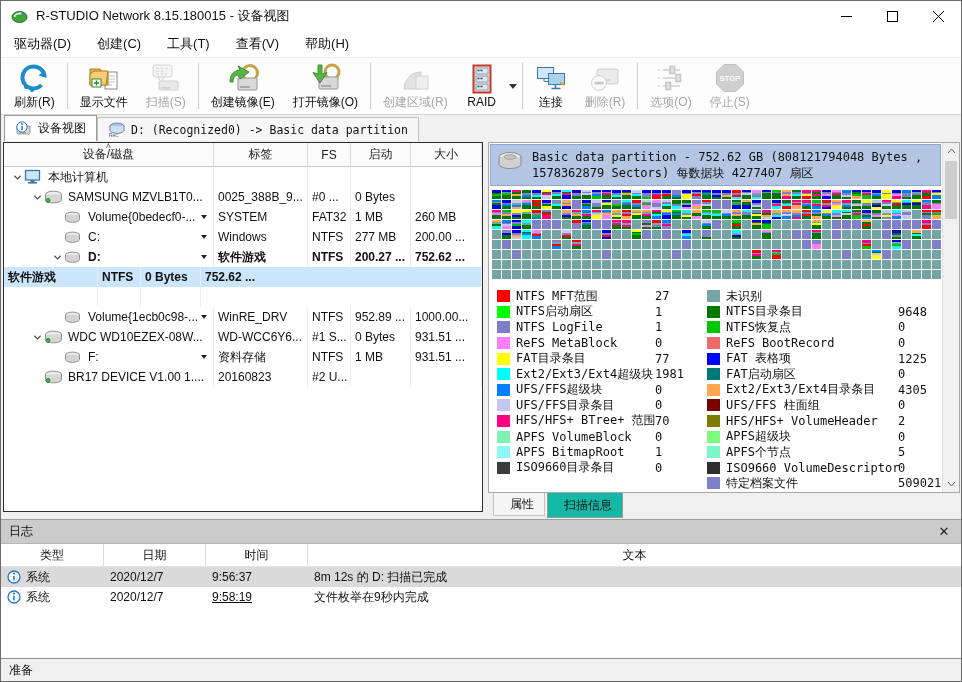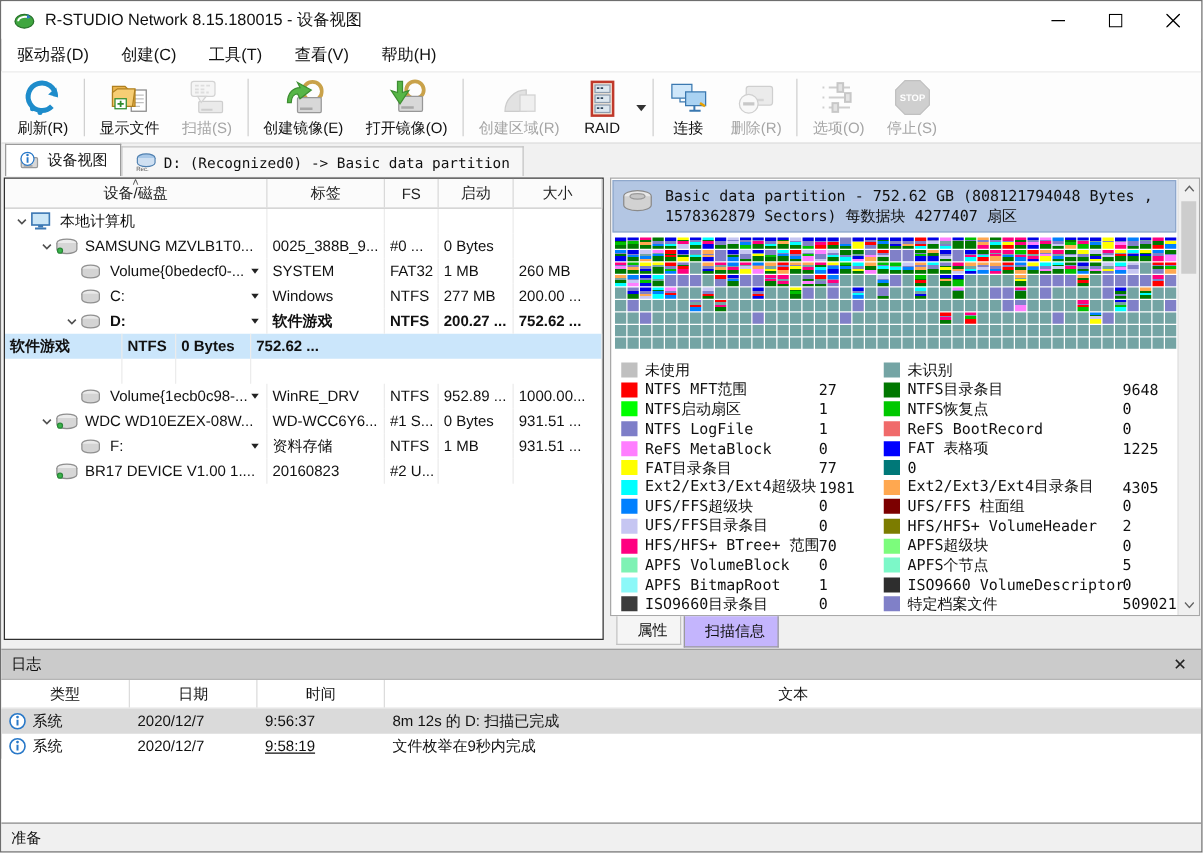--- a/index.html
+++ b/index.html
@@ -62,21 +62,21 @@
   .litem{display:flex;align-items:center;height:15.6px;}
   .swatch{width:13px;height:12px;margin-right:6px;flex:0 0 auto;}
   .llabel{white-space:nowrap;}
   .c1 .llabel{width:139px;}
   .c2 .llabel{width:172px;}
   .vscroll{width:16px;background:#f0f0f0;border-left:1px solid #e0e0e0;display:flex;flex-direction:column;align-items:center;flex:0 0 auto;}
   .sarr{width:16px;height:16px;display:flex;align-items:center;justify-content:center;color:#707070;font-size:10px;}
   .sthumb{width:12px;height:58px;background:#cdcdcd;margin-top:2px;}
   .bottom-tabs{height:26px;display:flex;align-items:flex-start;padding-left:5px;gap:2px;background:#f0f0f0;flex:0 0 auto;}
   .btab{display:flex;align-items:center;gap:6px;padding:0 10px;height:23px;border:1px solid #c2c2c2;border-top:none;background:#f5f5f5;box-sizing:border-box;}
-  .btab.active{background:#c4b5fd;border-color:#9b9b9b;height:25px;}
+  .btab.active{background:#14b8a6;border-color:#9b9b9b;height:25px;}
   .log-title{height:23px;background:#cbcbcb;display:flex;align-items:center;padding:0 8px;border-top:1px solid #9e9e9e;border-bottom:1px solid #b5b5b5;flex:0 0 auto;}
   .log-close{margin-left:auto;font-size:13px;color:#222;width:18px;text-align:center;}
   .log-header{height:22px;display:flex;background:#fff;border-bottom:1px solid #e3e3e3;flex:0 0 auto;}
   .loghc{display:flex;align-items:center;justify-content:center;border-right:1px solid #dcdcdc;box-sizing:border-box;}
   .log-row{height:20px;display:flex;align-items:center;flex:0 0 auto;}
   .log-row.hl{background:#dadada;}
   .logc{padding:0 6px;white-space:nowrap;overflow:hidden;box-sizing:border-box;display:flex;align-items:center;}
   .log-fill{flex:1;background:#fff;}
   .statusbar{height:22px;border-top:1px solid #8a8a8a;background:#f0f0f0;display:flex;align-items:center;padding:0 8px;flex:0 0 auto;}
 </style>
@@ -876,25 +876,20 @@
             <div class="cell" style="background: rgb(116, 164, 164);"></div>
             <div class="cell" style="background: rgb(116, 164, 164);"></div>
             <div class="cell" style="background: rgb(116, 164, 164);"></div>
             <div class="cell" style="background: rgb(116, 164, 164);"></div>
             <div class="cell" style="background: rgb(116, 164, 164);"></div>
             <div class="cell" style="background: rgb(116, 164, 164);"></div>
           </div>
         <div class="legend">
           <div class="lcol c1" id="legendleft">
               <div class="litem">
-                <span class="swatch" style="background: rgb(192, 192, 192);"></span>
-                <span class="llabel">未使用</span>
-                <span class="lcount"></span>
-              </div>
-              <div class="litem">
                 <span class="swatch" style="background: rgb(255, 0, 0);"></span>
                 <span class="llabel">NTFS MFT范围</span>
                 <span class="lcount">27</span>
               </div>
               <div class="litem">
                 <span class="swatch" style="background: rgb(0, 255, 0);"></span>
                 <span class="llabel">NTFS启动扇区</span>
                 <span class="lcount">1</span>
               </div>
               <div class="litem">
@@ -969,20 +964,21 @@
                 <span class="llabel">ReFS BootRecord</span>
                 <span class="lcount">0</span>
               </div>
               <div class="litem">
                 <span class="swatch" style="background: rgb(0, 0, 255);"></span>
                 <span class="llabel">FAT 表格项</span>
                 <span class="lcount">1225</span>
               </div>
               <div class="litem">
                 <span class="swatch" style="background: rgb(0, 120, 120);"></span>
+                <span class="llabel">FAT启动扇区</span>
                 <span class="lcount">0</span>
               </div>
               <div class="litem">
                 <span class="swatch" style="background: rgb(255, 168, 80);"></span>
                 <span class="llabel">Ext2/Ext3/Ext4目录条目</span>
                 <span class="lcount">4305</span>
               </div>
               <div class="litem">
                 <span class="swatch" style="background: rgb(124, 0, 0);"></span>
                 <span class="llabel">UFS/FFS 柱面组</span>

